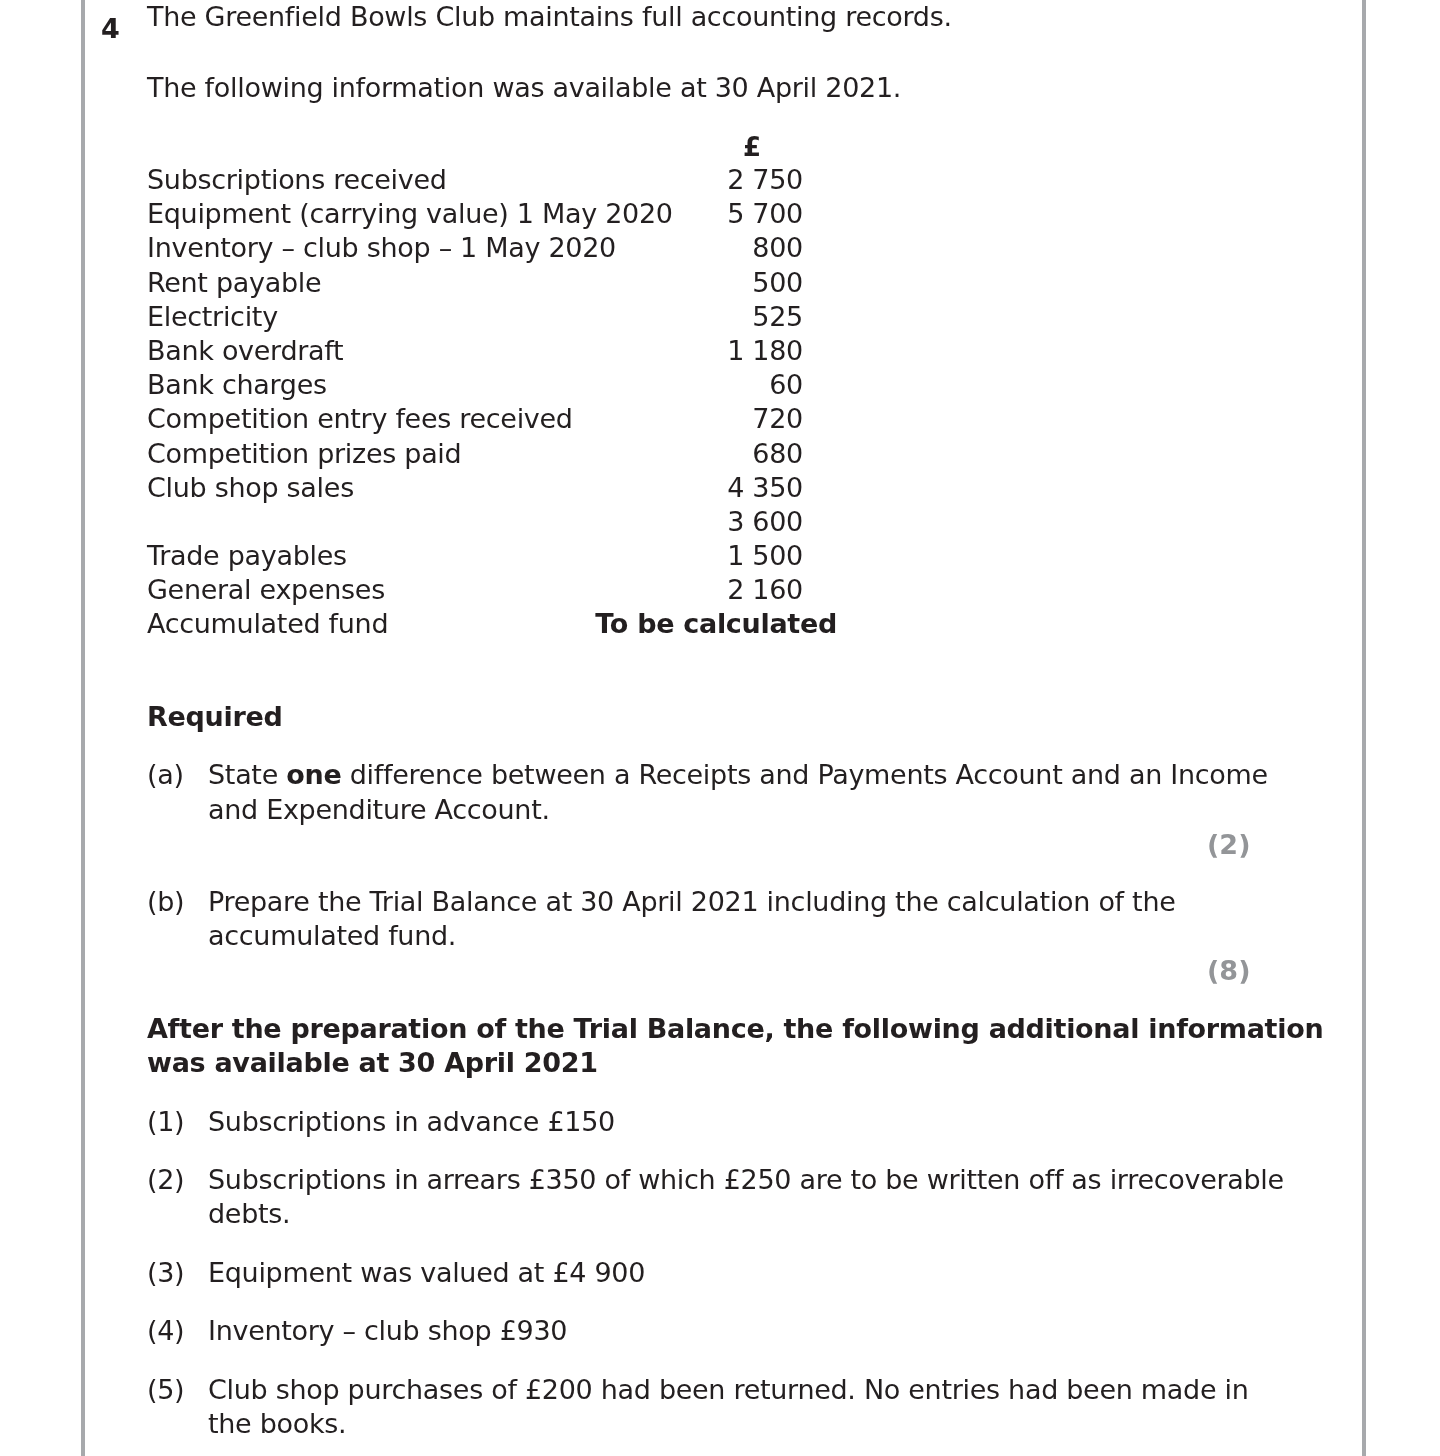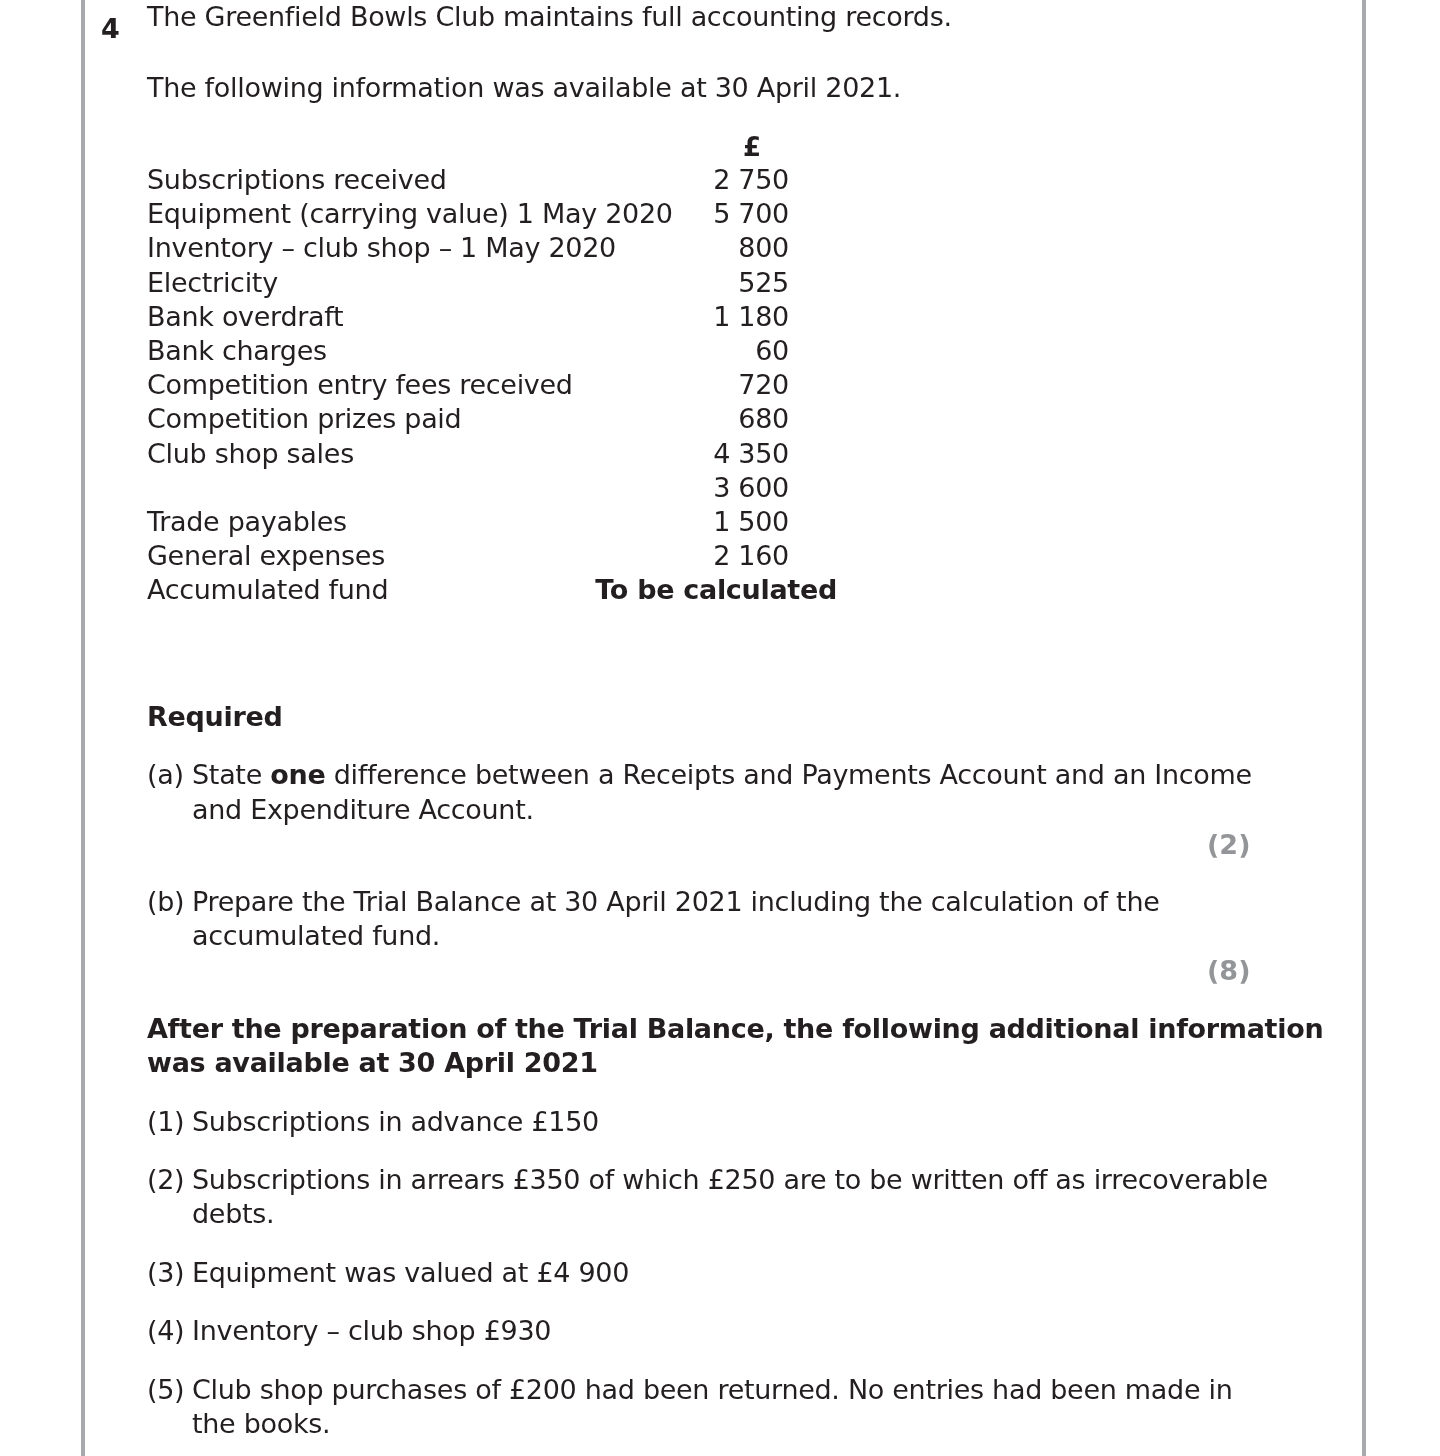--- a/index.html
+++ b/index.html
@@ -8,27 +8,27 @@
     font-family: "DejaVu Sans", "Liberation Sans", sans-serif; color: #231f20;
   }
   .page-border-left { position: absolute; left: 81px; top: 0; width: 4px; height: 1456px; background: #a7a9ac; }
   .page-border-right { position: absolute; left: 1362px; top: 0; width: 4px; height: 1456px; background: #a7a9ac; }
   .txt { position: absolute; font-size: 27px; line-height: 34px; white-space: nowrap; letter-spacing: -0.3px; }
   .bold { font-weight: bold; }
   .qnum { position: absolute; left: 101px; top: 12px; font-size: 27px; font-weight: bold; line-height: 34px; }
   .table { position: absolute; left: 147px; top: 130px; width: 700px; }
   .row { position: relative; height: 34.2px; text-decoration: underline; }
   .row .label { position: absolute; left: 0; top: 0; font-size: 27px; line-height: 34px; white-space: nowrap; letter-spacing: -0.3px; }
-  .row .amount { position: absolute; right: 58px; top: 0; font-size: 27px; line-height: 34px; white-space: nowrap; letter-spacing: -0.3px; }
+  .row .amount { position: absolute; right: 44px; top: 0; font-size: 27px; line-height: 34px; white-space: nowrap; letter-spacing: -0.3px; }
   .row .amount.bold { right: 10px; }
   .currency { position: absolute; left: 743px; top: 130px; font-size: 26px; font-weight: bold; line-height: 34px; }
   .marks { position: absolute; left: 1207px; font-size: 27px; font-weight: bold; color: #939598; line-height: 34px; }
   .item { position: absolute; left: 147px; font-size: 27px; line-height: 34px; letter-spacing: -0.3px; }
   .item .num { position: absolute; left: 0; top: 0; }
-  .item .body { position: absolute; left: 45px; top: 0; white-space: nowrap; }
+  .item .body { position: absolute; left: 61px; top: 0; white-space: nowrap; }
 </style>
 </head>
 <body>
 
 <div class="page-border-left"></div>
 <div class="page-border-right"></div>
 
 <div class="qnum">4</div>
 <div class="txt" style="left:147px; top:0;">The Greenfield Bowls Club maintains full accounting records.</div>
 <div class="txt" style="left:147px; top:71px;">The following information was available at 30 April 2021.</div>
@@ -40,20 +40,24 @@
       <span class="label">Subscriptions received</span>
       <span class="amount">2 750</span>
     </div>
   <div class="row">
       <span class="label">Equipment (carrying value) 1 May 2020</span>
       <span class="amount">5 700</span>
     </div>
   <div class="row">
       <span class="label">Inventory – club shop – 1 May 2020</span>
       <span class="amount">800</span>
+    </div>
+  <div class="row">
+      <span class="label">Rent payable</span>
+      <span class="amount">500</span>
     </div>
   <div class="row">
       <span class="label">Electricity</span>
       <span class="amount">525</span>
     </div>
   <div class="row">
       <span class="label">Bank overdraft</span>
       <span class="amount">1 180</span>
     </div>
   <div class="row">

